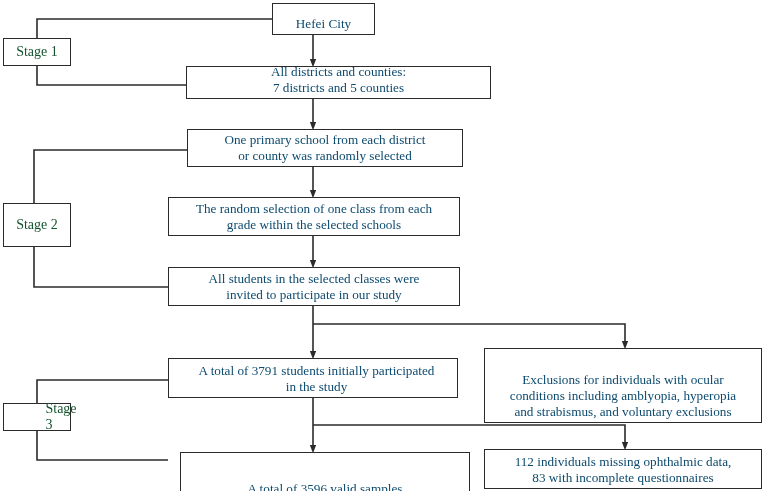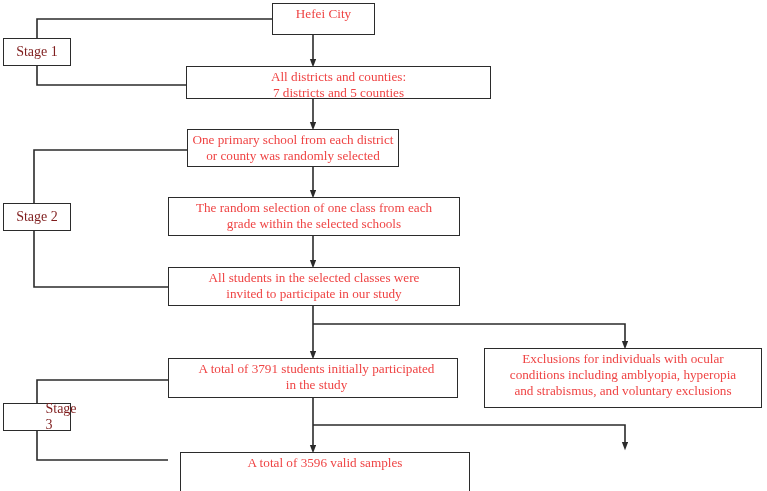--- a/index.html
+++ b/index.html
@@ -22,57 +22,57 @@
     width: 767px;
     height: 491px;
     pointer-events: none;
   }
   .node {
     position: absolute;
     box-sizing: border-box;
     border: 1.6px solid #2b2b2b;
     background: #ffffff;
     display: flex;
-    align-items: flex-start;
+    align-items: flex-end;
     justify-content: center;
     text-align: center;
-    color: #ef4444;
+    color: #0c4a6e;
     line-height: 1.22;
     font-size: 13.2px;
     padding: 2px 4px;
   }
   .node .txt {
     display: block;
     white-space: pre-line;
   }
   .stage-label {
     position: absolute;
     box-sizing: border-box;
     border: 1.4px solid #2b2b2b;
     background: #ffffff;
     display: flex;
     align-items: center;
     justify-content: center;
     font-size: 14px;
-    color: #7f1d1d;
+    color: #14532d;
     z-index: 3;
   }
   
   #node-hefei        { left: 272px; top: 3px;   width: 103px; height: 32px; }
   #node-districts    { left: 186px; top: 66px;  width: 305px; height: 33px; }
-  #node-school       { left: 187px; top: 129px; width: 212px; height: 38px; }
+  #node-school       { left: 187px; top: 129px; width: 276px; height: 38px; }
   #node-class        { left: 168px; top: 197px; width: 292px; height: 39px; }
   #node-students     { left: 168px; top: 267px; width: 292px; height: 39px; }
   #node-participated { left: 168px; top: 358px; width: 290px; height: 40px; padding-left: 11px; }
   #node-valid        { left: 180px; top: 452px; width: 290px; height: 48px; }
-  #node-exclusions   { left: 484px; top: 348px; width: 278px; height: 60px; }
+  #node-exclusions   { left: 484px; top: 348px; width: 278px; height: 75px; }
   #node-missing      { left: 484px; top: 449px; width: 278px; height: 40px; }
   
   #stage-1 { left: 3px;  top: 38px;  width: 68px; height: 28px; }
-  #stage-2 { left: 3px;  top: 203px; width: 68px; height: 28px; text-align: center; }
+  #stage-2 { left: 3px;  top: 203px; width: 68px; height: 44px; text-align: center; }
   #stage-3 { left: 3px;  top: 403px; width: 68px; height: 28px; padding-left: 48px; }
 </style>
 </head>
 <body>
 
 <div id="chart-root">
 
   <svg class="flow-lines" viewBox="0 0 767 491" xmlns="http://www.w3.org/2000/svg">
     <defs>
       <marker id="arrow" markerWidth="9" markerHeight="9" refX="4.2" refY="3.2" orient="auto" markerUnits="userSpaceOnUse">
@@ -147,14 +147,18 @@
   <div class="node" id="node-valid">
     <span class="txt">A total of 3596 valid samples</span>
   </div>
 
   <div class="node" id="node-exclusions">
     <span class="txt">Exclusions for individuals with ocular
 conditions including amblyopia, hyperopia
 and strabismus, and voluntary exclusions</span>
   </div>
 
+  <div class="node" id="node-missing">
+    <span class="txt">112 individuals missing ophthalmic data,
+83 with incomplete questionnaires</span>
+  </div>
 
 </div>
 
 </body></html>

